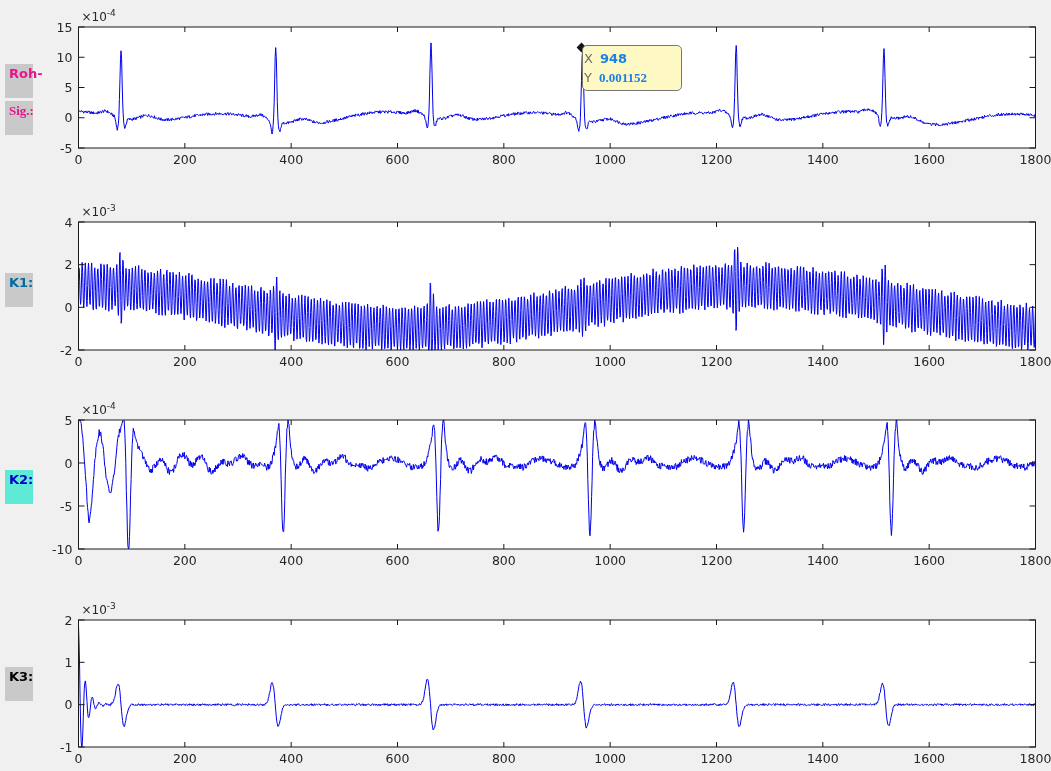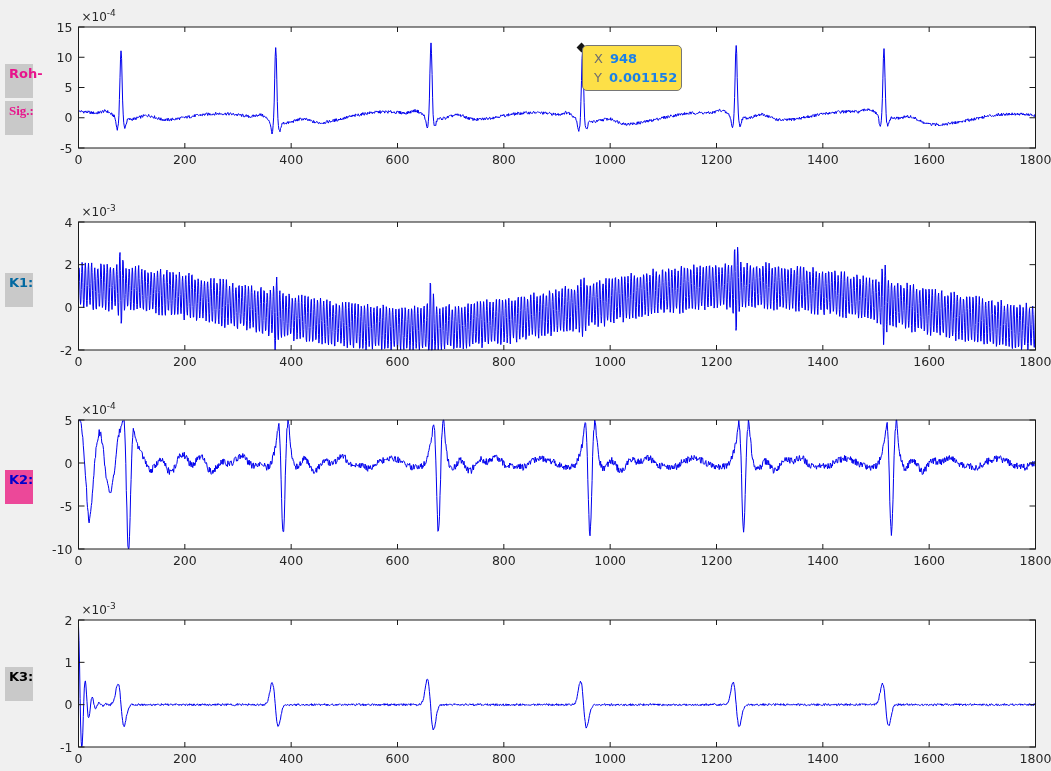--- a/index.html
+++ b/index.html
@@ -7,22 +7,22 @@
   .fig{position:relative;width:1051px;height:771px;background:#f0f0f0;overflow:hidden;}
   #plots{position:absolute;left:0;top:0;}
   .slabel{position:absolute;left:5px;width:28px;height:34px;box-sizing:border-box;
           padding:2px 0 0 4px;font-weight:bold;font-size:13px;letter-spacing:0px;}
   .l-roh1{top:64px;}
   .l-roh2{top:101px;font-family:Liberation Serif, serif;}
   .l-k1{top:273px;}
   .l-k2{top:470px;}
   .l-k3{top:667px;}
   .datatip{position:absolute;left:582px;top:45px;width:100px;box-sizing:border-box;
-           background:#fde047;border:1.5px solid #767676;border-radius:5px;
-           padding:3px 6px 3px 11px;font-size:13px;line-height:19px;z-index:5;}
+           background:#fef9c3;border:1.5px solid #767676;border-radius:5px;
+           padding:3px 6px 3px 1px;font-size:13px;line-height:19px;z-index:5;}
   .datatip .k{color:#6e6e6e;margin-right:7px;font-weight:normal;}
   .datatip .v{font-weight:bold;}
   .marker{position:absolute;left:578px;top:44px;width:7px;height:7px;background:#151515;
           transform:rotate(45deg);z-index:4;}
 </style>
 </head>
 <body>
 
 <div class="fig">
 
@@ -212,23 +212,23 @@
       <line x1="78.5" y1="620" x2="84.5" y2="620" stroke="#1a1a1a"></line>
       <line x1="1035.5" y1="620" x2="1029.5" y2="620" stroke="#1a1a1a"></line>
       <text x="72.5" y="624.5" text-anchor="end" font-size="12.5" fill="#262626">2</text>
       <rect x="78.5" y="620" width="957" height="127" fill="none" stroke="#1a1a1a"></rect>
       <text x="81.5" y="614" font-size="12" fill="#262626"><tspan>×10</tspan><tspan dy="-5" font-size="9">-3</tspan></text>
     </svg>
 
   <div class="slabel pink l-roh1" style="background-color: rgb(201, 201, 201); color: rgb(232, 20, 140);">Roh-</div>
   <div class="slabel pink l-roh2" style="background-color: rgb(201, 201, 201); color: rgb(232, 20, 140);">Sig.:</div>
   <div class="slabel blue l-k1" style="background-color: rgb(201, 201, 201); color: #0369a1;">K1:</div>
-  <div class="slabel blue l-k2" style="background-color: #ec4899; color: rgb(0, 0, 204);">K2:</div>
+  <div class="slabel blue l-k2" style="background-color: #5eead4; color: rgb(0, 0, 204);">K2:</div>
   <div class="slabel blue l-k3" style="background-color: rgb(201, 201, 201); color: #000000;">K3:</div>
 
   <div class="marker"></div>
 
   <div class="datatip">
     <div><span class="k">X</span><span class="v" style="color: rgb(26, 128, 232);">948</span></div>
-    <div><span class="k">Y</span><span class="v" style="color: rgb(26, 128, 232);">0.001152</span></div>
+    <div><span class="k">Y</span><span class="v" style="color: rgb(26, 128, 232); font-family: Liberation Serif, serif;">0.001152</span></div>
   </div>
 
 </div>
 
 </body></html>

